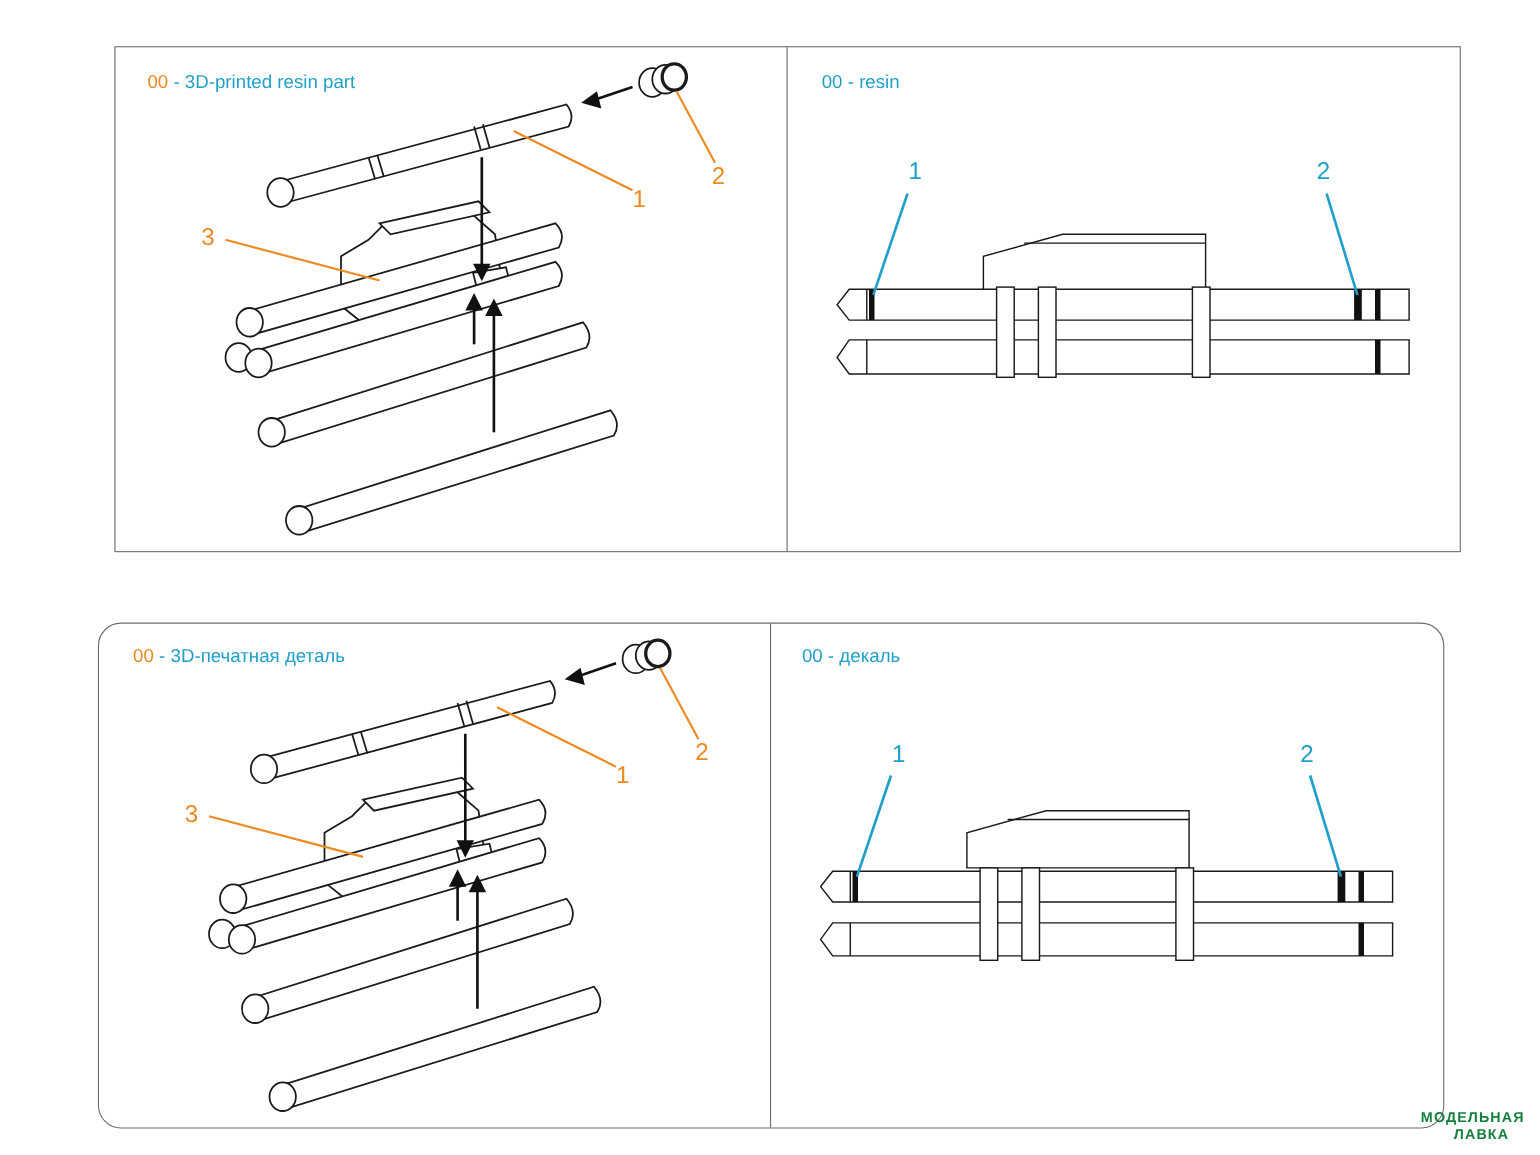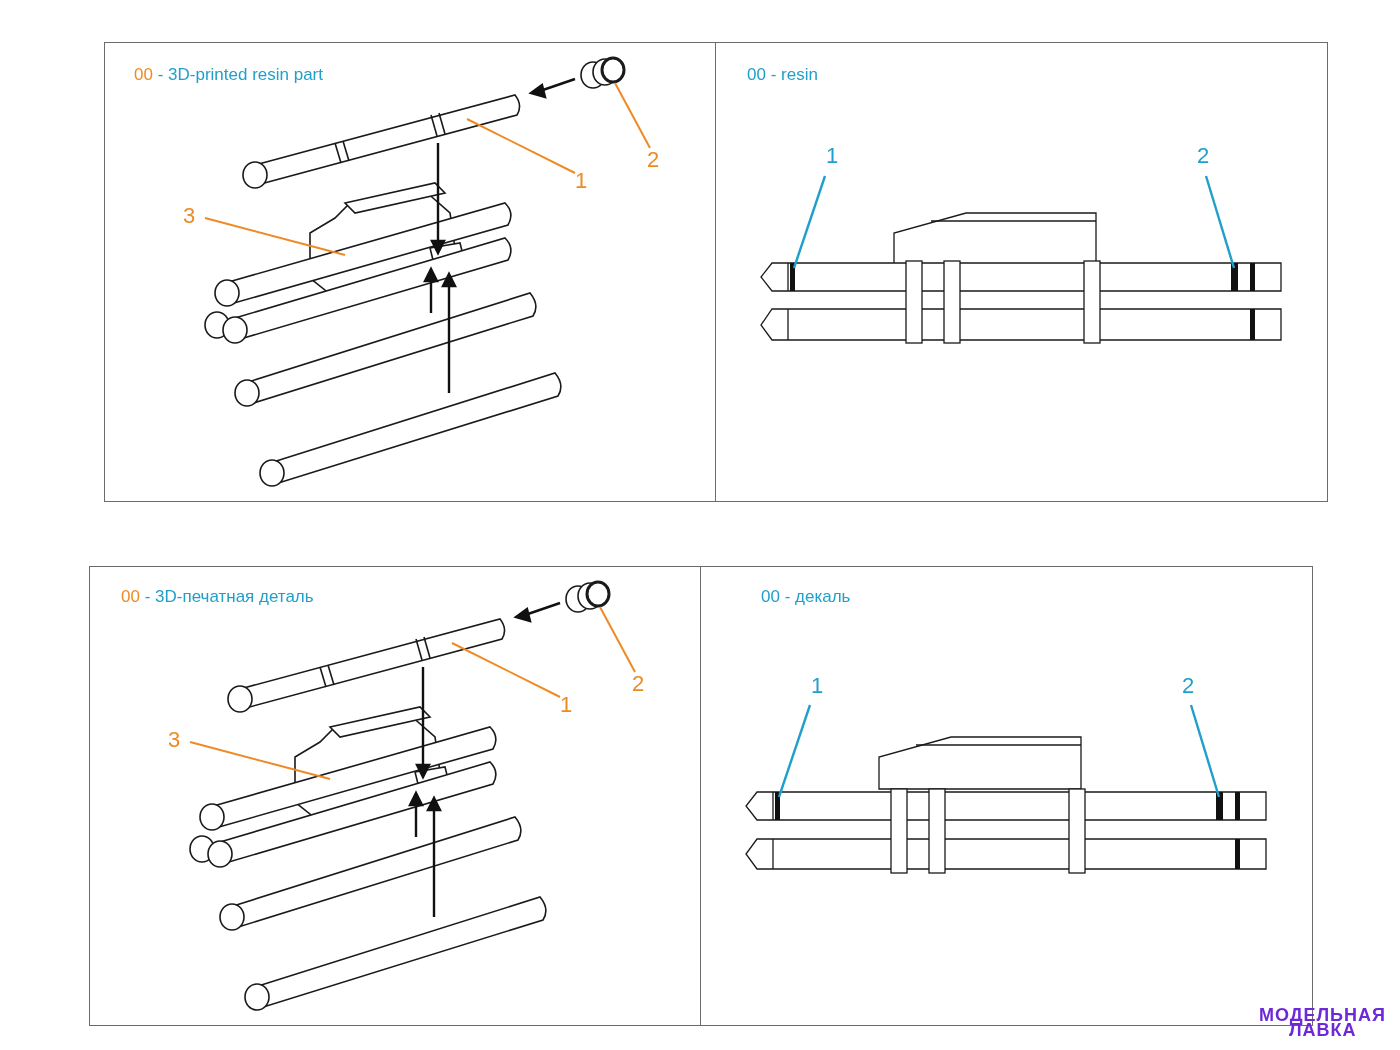--- a/index.html
+++ b/index.html
@@ -6,21 +6,21 @@
   body{width:1400px;height:1050px;position:relative;overflow:hidden;font-family:"Liberation Sans",sans-serif;}
   .frame{position:absolute;border:1px solid #6b6b6b;background:#fff;}
   .panel{position:absolute;top:0;bottom:0;}
   .panel.left{left:0;width:610px;border-right:1px solid #6b6b6b;}
   .panel.right{left:611px;right:0;}
   .hdr{position:absolute;font-size:17px;white-space:nowrap;}
   .num{color:#ee8a24;}
   .txt{color:#1f9fc9;}
   svg{position:absolute;left:0;top:0;}
   .lbl{font-family:"Liberation Sans",sans-serif;font-size:22px;}
-  .wm{position:absolute;right:14px;bottom:12px;color:#6d28d9;font-size:18px;font-weight:bold;line-height:15px;letter-spacing:1px;}
+  .wm{position:absolute;right:14px;bottom:12px;color:#15803d;font-size:13px;font-weight:bold;line-height:15px;letter-spacing:1px;}
 </style>
 </head>
 <body>
 
 <div class="frame" style="left:89px;top:42px;width:1222px;height:458px;margin-left:15px;">
   <div class="panel left">
     <div class="hdr" style="left:29px;top:22px;">
       <span class="num">00</span><span class="txt"> - </span><span class="txt">3D-printed resin part</span>
     </div>
     <svg width="610" height="458">
@@ -109,21 +109,21 @@
         <line x1="490" y1="133" x2="518" y2="225"></line>
       </g>
       <g fill="#1f9fc9" class="lbl">
         <text x="110" y="120">1</text>
         <text x="481" y="120">2</text>
       </g>
     </svg>
   </div>
 </div>
 
-<div class="frame" style="left:89px;top:566px;width:1222px;height:458px;">
+<div class="frame" style="left:89px;top:566px;width:1222px;height:458px;border-radius:21px;">
   <div class="panel left">
     <div class="hdr" style="left:31px;top:20px;">
       <span class="num">00</span><span class="txt"> - </span><span class="txt">3D-печатная деталь</span>
     </div>
     <svg width="610" height="458">
       <g fill="#fff" stroke="#1a1a1a" stroke-width="1.6">
         <path d="M150,122 L410,52 Q418,62 412,72 L152,142 Z"></path>
         <ellipse cx="150" cy="132" rx="12" ry="13"></ellipse>
         <line x1="230" y1="100" x2="236" y2="120"></line>
           <line x1="238" y1="98" x2="244" y2="118"></line>
@@ -161,21 +161,21 @@
         <line x1="100" y1="175" x2="240" y2="212"></line>
       </g>
       <g fill="#ee8a24" class="lbl">
         <text x="470" y="145">1</text>
         <text x="542" y="124">2</text>
         <text x="78" y="180">3</text>
       </g>
     </svg>
   </div>
   <div class="panel right">
-    <div class="hdr" style="left:28px;top:20px;margin-left:32px;">
+    <div class="hdr" style="left:28px;top:20px;">
       <span class="txt">00</span><span class="txt"> - </span><span class="txt">декаль</span>
     </div>
     <svg width="610" height="458">
       <g fill="#fff" stroke="#1a1a1a" stroke-width="1.3">
         <path d="M178,190 L178,222 L380,222 L380,170 L250,170 Z"></path>
         <line x1="215" y1="178" x2="380" y2="178"></line>
         <path d="M56,225 L565,225 L565,253 L56,253 L45,239 Z"></path>
         <path d="M56,272 L565,272 L565,302 L56,302 L45,287 Z"></path>
         <rect x="190" y="222" width="16" height="84"></rect>
         <rect x="228" y="222" width="16" height="84"></rect>

